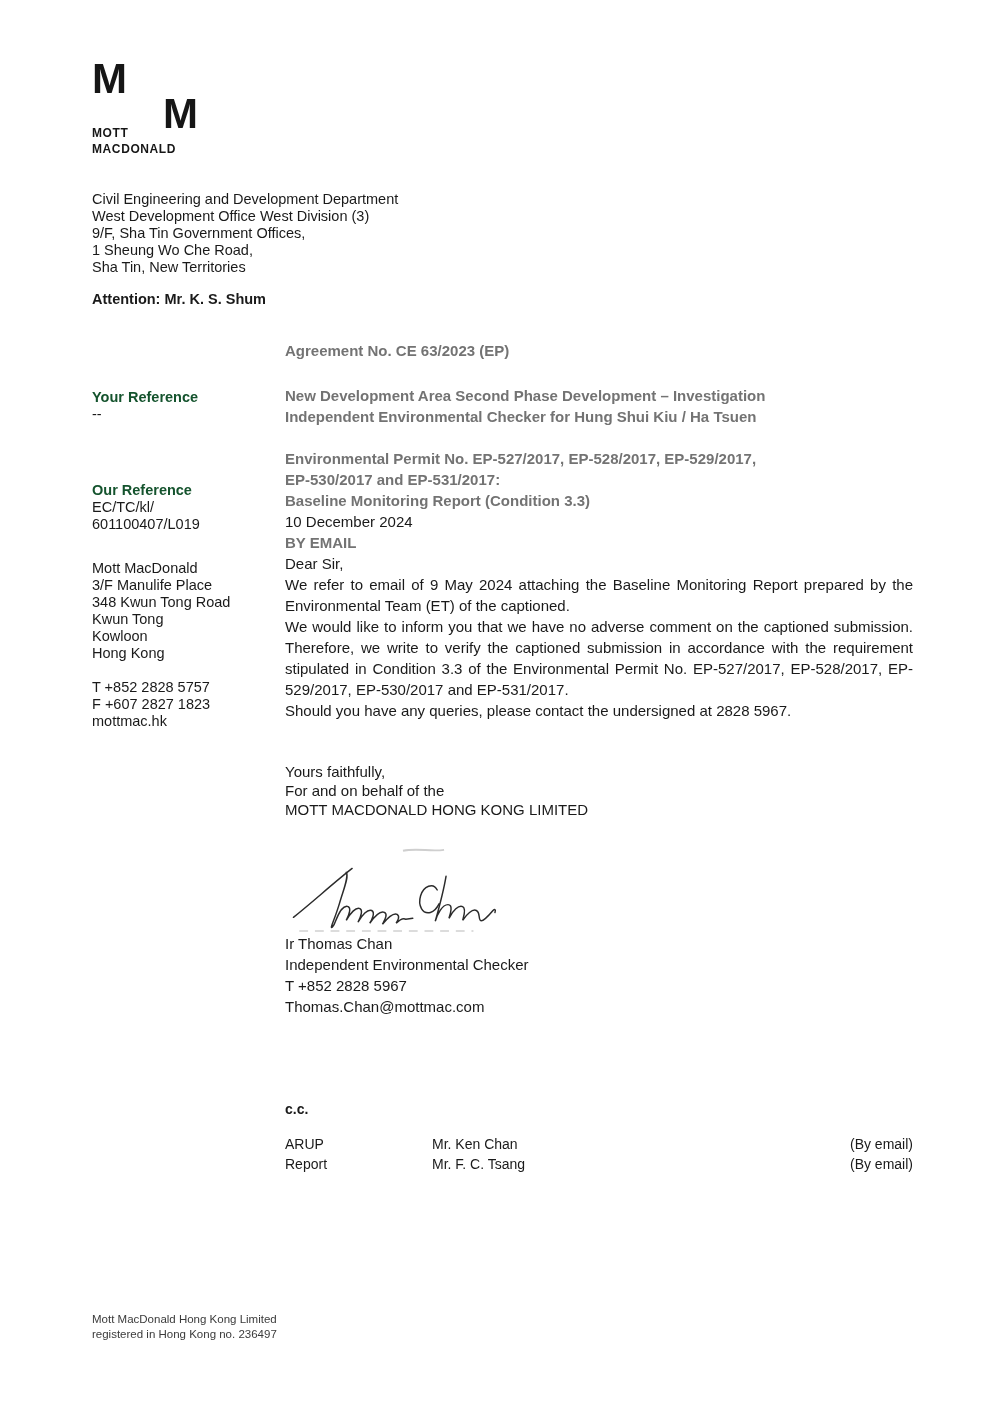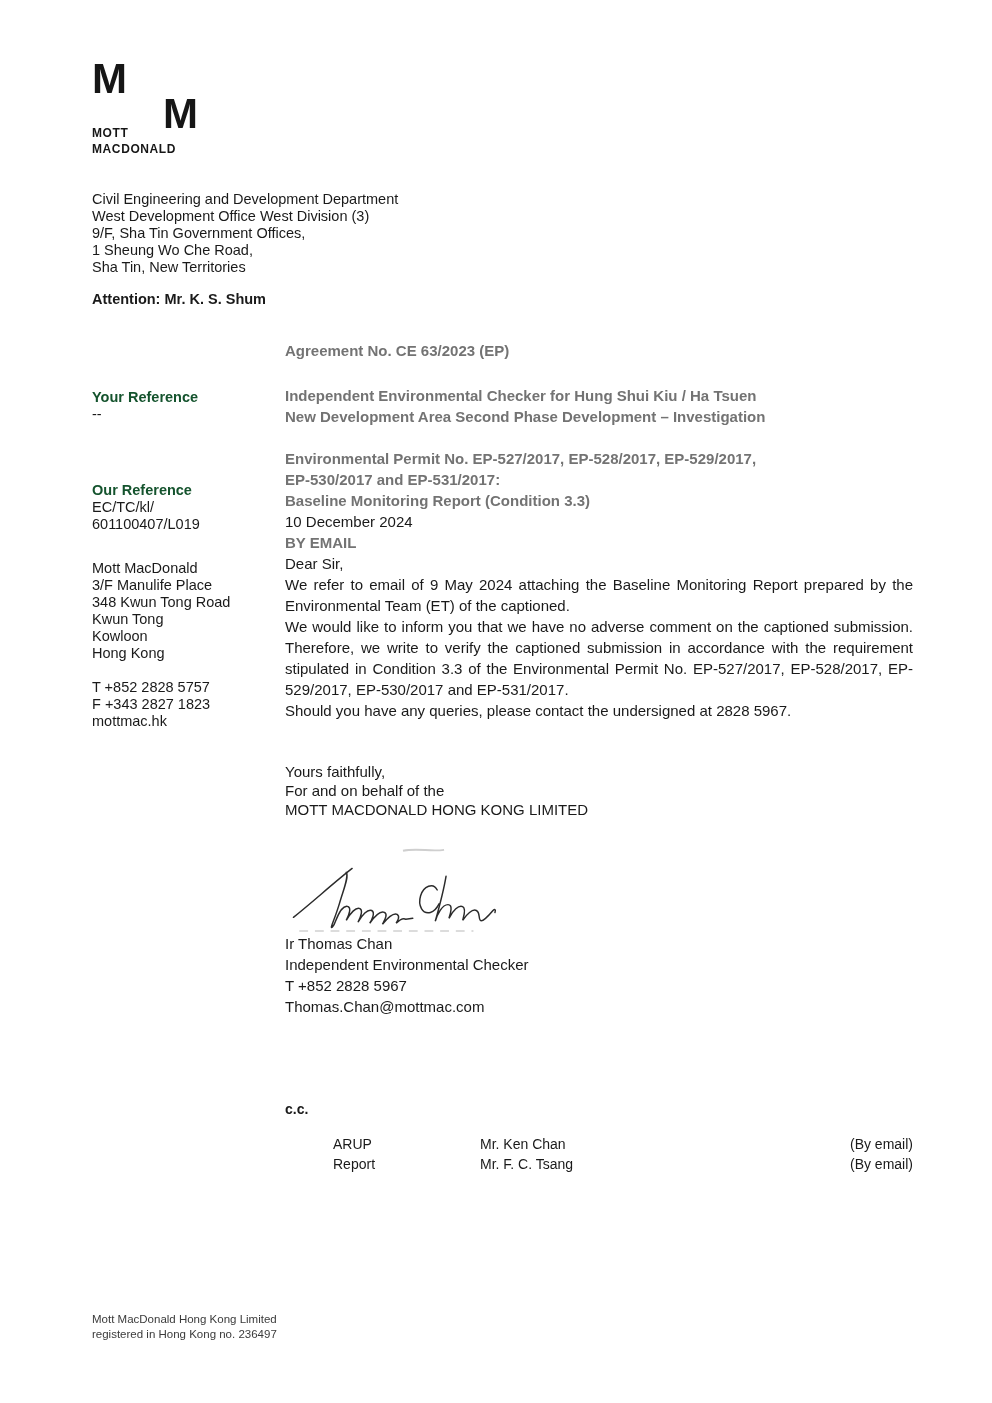--- a/index.html
+++ b/index.html
@@ -43,21 +43,21 @@
   .mt11 { margin-top: 11px; }
   .mt9  { margin-top: 9px; }
   .mt41 { margin-top: 41px; }
   .just { text-align: justify; }
   .closing { line-height: 19px; }
   .signature-svg { display: block; margin-top: 24px; }
   .signer { margin-top: 0; }
 
   
   .cc-label { margin-top: 84px; font-size: 14px; font-weight: bold; line-height: 17px; }
-  .cc-rows { margin-top: 16px; font-size: 14px; line-height: 20px; margin-left: 48px; }
+  .cc-rows { margin-top: 16px; font-size: 14px; line-height: 20px; }
   .cc-row { display: flex; }
   .cc-org { width: 147px; flex: 0 0 147px; }
   .cc-person { flex: 1 1 auto; }
   .cc-method { flex: 0 0 auto; text-align: right; }
 
   
   .footer { position: absolute; left: 92px; top: 1312px; font-size: 11.5px; line-height: 15px; color: #3b3b3b; }
 </style>
 </head>
 <body>
@@ -94,31 +94,31 @@
       <div>Mott MacDonald</div>
       <div>3/F Manulife Place</div>
       <div>348 Kwun Tong Road</div>
       <div>Kwun Tong</div>
       <div>Kowloon</div>
       <div>Hong Kong</div>
     </div>
     <div class="gap17"></div>
     <div>
       <div>T +852 2828 5757</div>
-      <div>F +343 2827 1823</div>
+      <div>F +607 2827 1823</div>
       <div>mottmac.hk</div>
     </div>
   </aside>
 
   <div class="main">
     <p class="subject">Agreement No. CE 63/2023 (EP)</p>
 
     <div class="subject mt24">
+      <div>New Development Area Second Phase Development – Investigation</div>
       <div>Independent Environmental Checker for Hung Shui Kiu / Ha Tsuen</div>
-      <div>New Development Area Second Phase Development – Investigation</div>
     </div>
 
     <div class="subject mt21">
       <div>Environmental Permit No. EP-527/2017, EP-528/2017, EP-529/2017,</div>
       <div>EP-530/2017 and EP-531/2017:</div>
       <div>Baseline Monitoring Report (Condition 3.3)</div>
     </div>
 
     <p class="mt22">10 December 2024</p>
     <p class="subject mt12">BY EMAIL</p>

